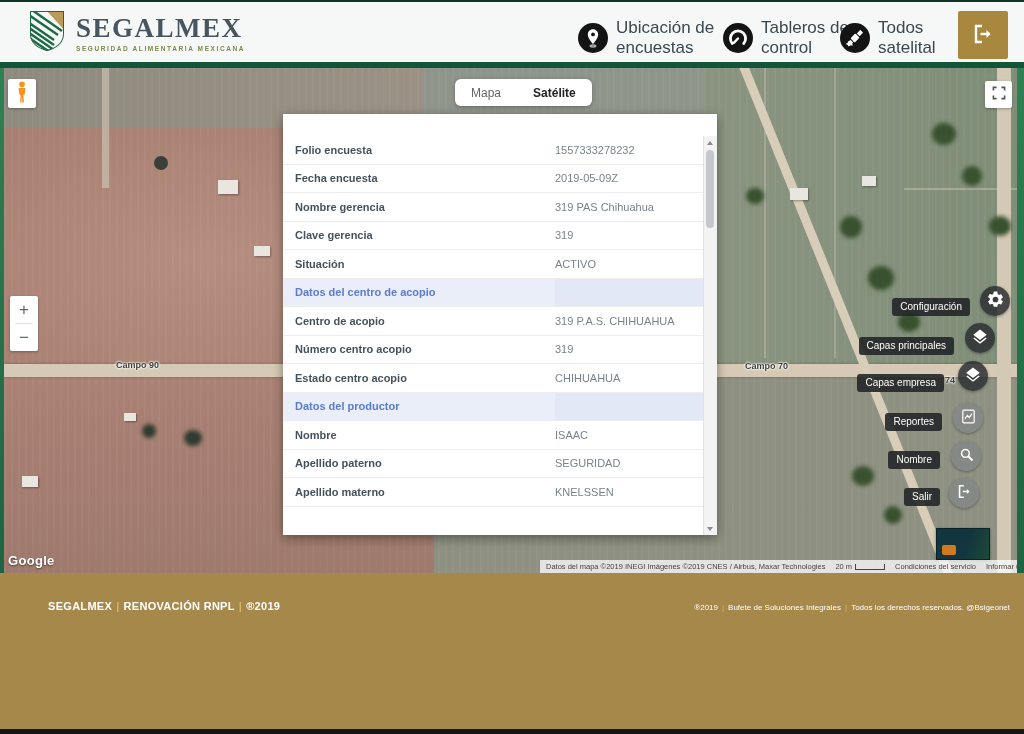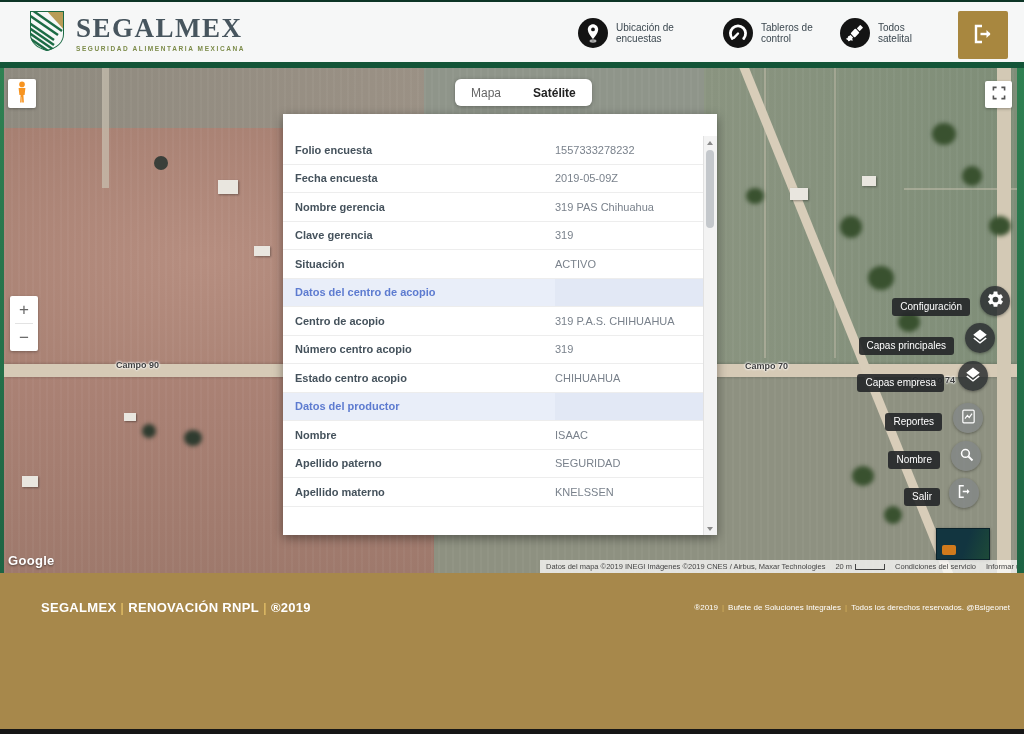--- a/index.html
+++ b/index.html
@@ -8,21 +8,21 @@
   
   .top-border{position:absolute;left:0;top:0;width:100%;height:2px;background:#0d3526;}
   .header{position:absolute;left:0;top:2px;width:100%;height:60px;background:#f6f7f7;}
   .green-band{position:absolute;left:0;top:62px;width:100%;height:6px;background:#135538;}
   .brand{position:absolute;left:28px;top:8px;display:flex;align-items:center;gap:10px;}
   .brand-name{font-family:"Liberation Serif",serif;font-weight:700;font-size:27px;
               color:#47555e;letter-spacing:1.5px;line-height:1;}
   .brand-tagline{font-size:6.5px;letter-spacing:1.6px;color:#7c8b49;font-weight:700;margin-top:3px;}
   .nav-item{position:absolute;top:16px;display:flex;align-items:center;gap:8px;cursor:pointer;}
   .nav-ic{width:30px;height:30px;flex:0 0 30px;}
-  .nav-txt{font-size:10px;color:#3c4850;line-height:1.15;}
+  .nav-txt{font-size:17px;color:#3c4850;line-height:1.15;}
   .logout-btn{position:absolute;left:958px;top:9px;width:50px;height:48px;background:#a8873f;
               border:none;border-radius:2px;display:flex;align-items:center;justify-content:center;cursor:pointer;}
   
   .map-area{position:absolute;left:0;top:68px;width:1024px;height:505px;
             background:linear-gradient(180deg,#2f8152,#1d6443);}
   .map{position:absolute;left:4px;top:0;width:1013px;height:505px;overflow:hidden;background:#a08274;}
   .map .art{position:absolute;}
   .blob{position:absolute;border-radius:50%;background:#39512f;filter:blur(2px);}
   .shed{position:absolute;background:#e9e6df;box-shadow:1px 1px 2px rgba(0,0,0,.35);}
   .campo{position:absolute;font-size:9px;font-weight:700;color:#3d3d3d;
@@ -71,21 +71,21 @@
   .psec{background:linear-gradient(90deg,#e9eef9 0 272px,#e2e8f5 272px 100%);}
   .psec .lbl{color:#5d7bd0;}
   .pscroll{position:absolute;right:0;top:22px;bottom:0;width:13px;background:#f3f3f3;border-left:1px solid #e2e2e2;}
   .sarr{position:absolute;left:0;width:12px;height:11px;display:flex;align-items:center;justify-content:center;cursor:pointer;}
   .sarr span{width:0;height:0;border-left:3px solid transparent;border-right:3px solid transparent;}
   .sarr.up{top:1px;} .sarr.up span{border-bottom:4px solid #8a8a8a;}
   .sarr.down{bottom:1px;} .sarr.down span{border-top:4px solid #8a8a8a;}
   .sthumb{position:absolute;left:2px;top:14px;width:8px;height:78px;background:#c4c8cc;border-radius:5px;cursor:pointer;}
   
   .footer{position:absolute;left:0;top:573px;width:100%;height:156px;background:#a7884b;}
-  .f-left{position:absolute;left:41px;top:27px;font-size:13px;font-weight:700;color:#fff;letter-spacing:.3px;}
+  .f-left{position:absolute;left:48px;top:27px;font-size:11px;font-weight:700;color:#fff;letter-spacing:.3px;}
   .f-right{position:absolute;right:14px;top:30px;font-size:8px;color:#fff;}
   .gsep{color:#d8b561;padding:0 4px;}
   .bottom-bar{position:absolute;left:0;top:729px;width:100%;height:5px;background:#161616;}
 </style>
 </head>
 <body>
 
 <div class="page">
   <div class="top-border"></div>
 

